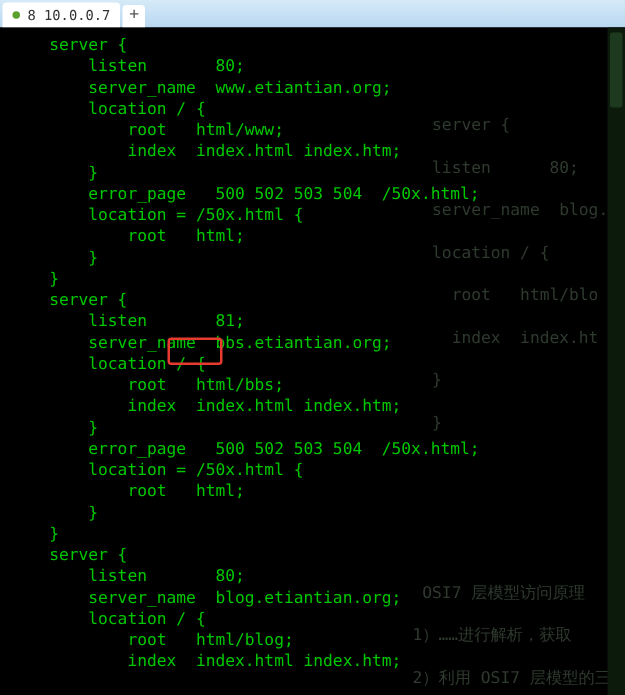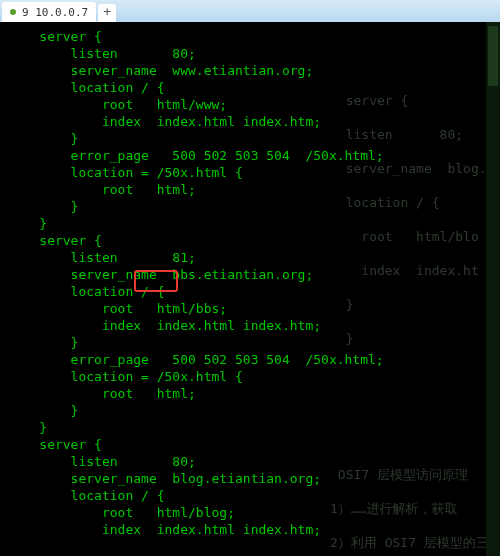--- a/index.html
+++ b/index.html
@@ -16,21 +16,21 @@
   .scrollbar-v { position: absolute; right: 0; top: 22px; bottom: 0; width: 14px; background: #0c1a0c; }
   .scrollbar-v .thumb { position: absolute; left: 2px; right: 2px; top: 4px; height: 60px; background: #1e3a1e; border-radius: 2px; }
 </style>
 </head>
 <body>
 
 <div class="window">
   <div class="tabbar">
     <div class="tab">
       <span class="dot"></span>
-      <span>9 10.0.0.7</span>
+      <span>8 10.0.0.7</span>
     </div>
     <div class="newtab">+</div>
   </div>
 
   <div class="content">
     <pre class="ghost" id="ghost" style="padding-left: 330px; padding-top: 70px;">  server {
 
   listen      80;
 
   server_name  blog.e

